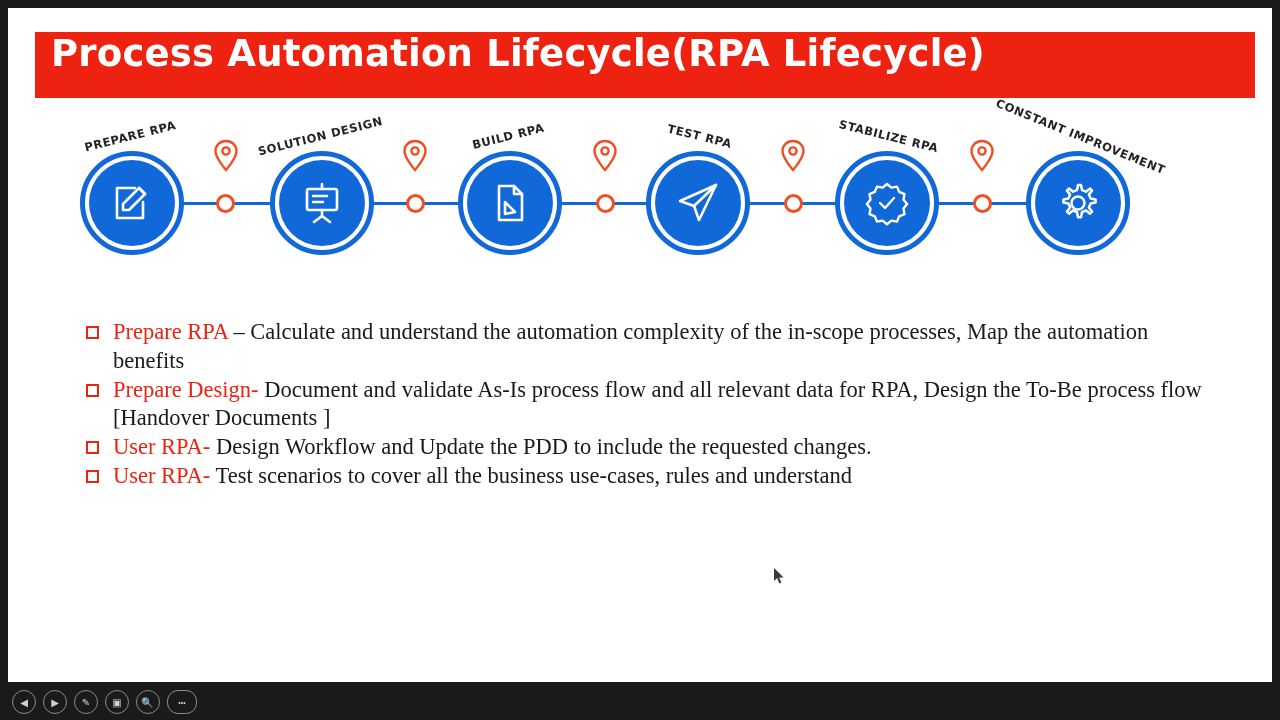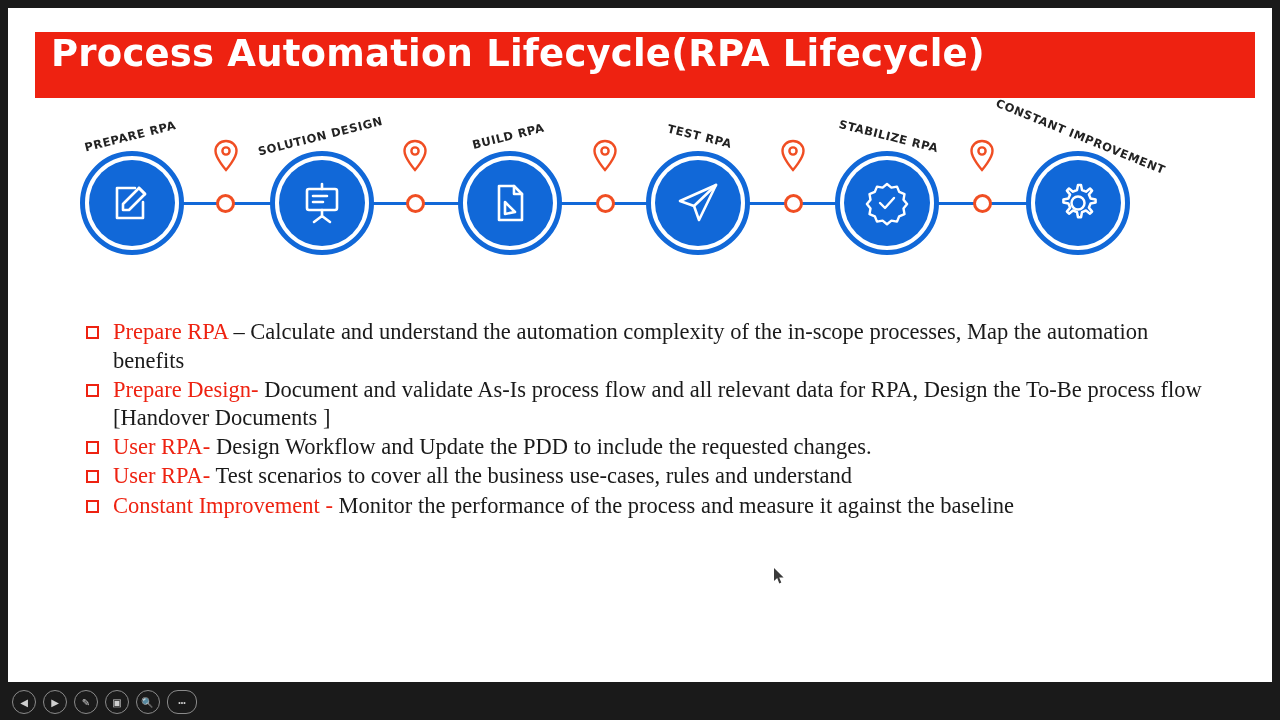--- a/index.html
+++ b/index.html
@@ -310,24 +310,20 @@
       <div class="bullet-text"><span class="kw">Prepare Design-</span><span> Document and validate As-Is process flow and all relevant data for RPA, Design the To-Be process flow [Handover Documents ]</span></div>
     </div>
     <div class="bullet-row">
       <div class="bullet-marker"></div>
       <div class="bullet-text"><span class="kw">User RPA-</span><span> Design Workflow and Update the PDD to include the requested changes.</span></div>
     </div>
     <div class="bullet-row">
       <div class="bullet-marker"></div>
       <div class="bullet-text"><span class="kw">User RPA-</span><span> Test scenarios to cover all the business use-cases, rules and understand</span></div>
     </div>
-    <div class="bullet-row">
-      <div class="bullet-marker"></div>
-      <div class="bullet-text"><span class="kw">Constant Improvement -</span><span> Monitor the performance of the process and measure it against the baseline</span></div>
-    </div>
   </div>
 
   <div class="cursor">
     <svg width="12" height="17" viewBox="0 0 12 17" fill="#3a3a3a">
       <path d="M0 0 L0 13 L3.2 10.1 L5.3 15.4 L7.3 14.6 L5.2 9.4 L9.6 9.4 Z"></path>
     </svg>
   </div>
 </div>
 
 <div class="toolbar">

